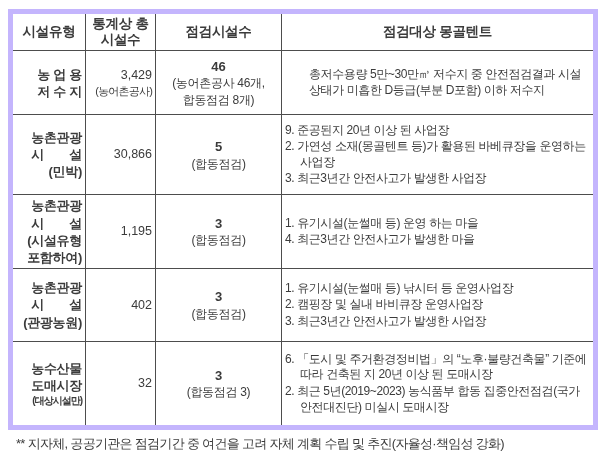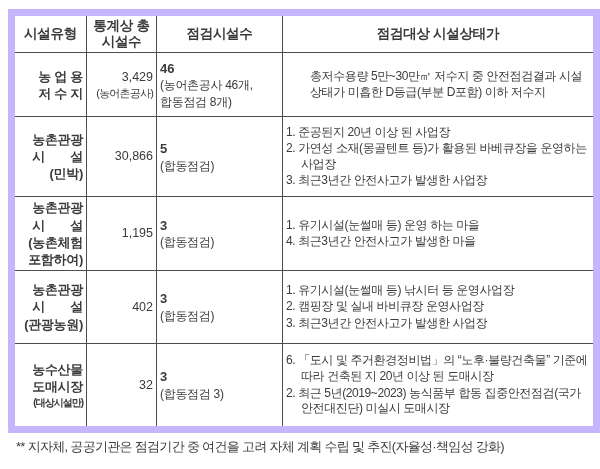--- a/index.html
+++ b/index.html
@@ -12,21 +12,21 @@
     color: #3b3b3b;
     overflow: hidden;
   }
   .wrap {
     padding: 9px 7px 0 8px;
   }
   table.inspection {
     border-collapse: collapse;
     width: 585px;
     table-layout: fixed;
-    border: 7px solid #c4b5fd;
+    border: 5px solid #c4b5fd;
   }
   .inspection th, .inspection td {
     border: 1.5px solid #4d4d4d;
     padding: 2px 3px;
     vertical-align: middle;
     overflow: hidden;
   }
   .inspection thead th {
     font-weight: bold;
     font-size: 13.5px;
@@ -59,20 +59,21 @@
     text-align: right;
     font-size: 12.5px;
     line-height: 1.35;
   }
   .total-note {
     font-size: 11px;
     letter-spacing: -0.8px;
     white-space: nowrap;
   }
   .c-count {
+    text-align: center;
     font-size: 12px;
     line-height: 1.35;
   }
   .count-num {
     font-weight: bold;
     font-size: 13px;
   }
   .count-note {
     white-space: pre-line;
     letter-spacing: -0.3px;
@@ -116,21 +117,21 @@
       <col style="width:70px">
       <col style="width:126px">
       <col style="width:314px">
     </colgroup>
     <thead>
       <tr>
         <th>시설유형</th>
         <th>통계상 총
 시설수</th>
         <th>점검시설수</th>
-        <th>점검대상 시설상태가</th>
+        <th>점검대상 몽골텐트</th>
       </tr>
     </thead>
     <tbody>
       <tr class="r0">
         <td class="c-type">
           <div class="type-line">농 업 용</div>
           <div class="type-line">저 수 지</div>
         </td>
         <td class="c-total">
           <div>3,429</div>
@@ -152,30 +153,30 @@
           <div class="type-line">(민박)</div>
         </td>
         <td class="c-total">
           <div>30,866</div>
         </td>
         <td class="c-count">
           <div class="count-num">5</div>
           <div class="count-note">(합동점검)</div>
         </td>
         <td class="c-crit">
-            <div class="crit-item">1. 준공된지 20년 이상 된 사업장</div>
+            <div class="crit-item">9. 준공된지 20년 이상 된 사업장</div>
             <div class="crit-item">2. 가연성 소재(몽골텐트 등)가 활용된 바베큐장을 운영하는 사업장</div>
             <div class="crit-item">3. 최근3년간 안전사고가 발생한 사업장</div>
           </td>
       </tr>
       <tr class="r2">
         <td class="c-type">
           <div class="type-line">농촌관광</div>
           <div class="type-line">시　　설</div>
-          <div class="type-line">(농촌체험</div>
+          <div class="type-line">(시설유형</div>
           <div class="type-line">포함하여)</div>
         </td>
         <td class="c-total">
           <div>1,195</div>
         </td>
         <td class="c-count">
           <div class="count-num">3</div>
           <div class="count-note">(합동점검)</div>
         </td>
         <td class="c-crit">

